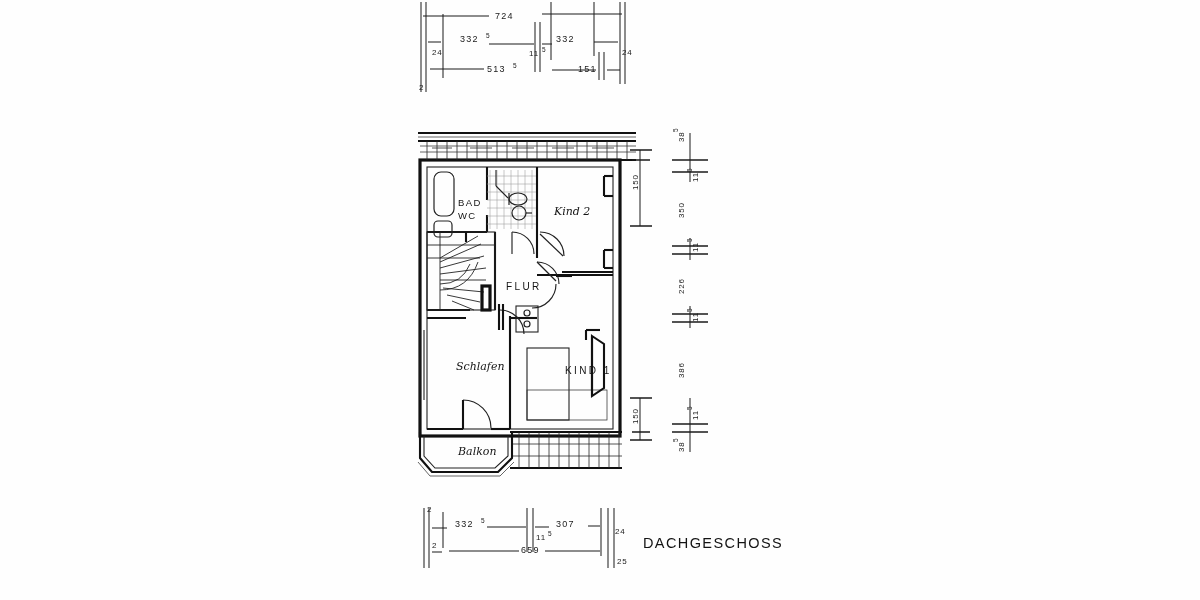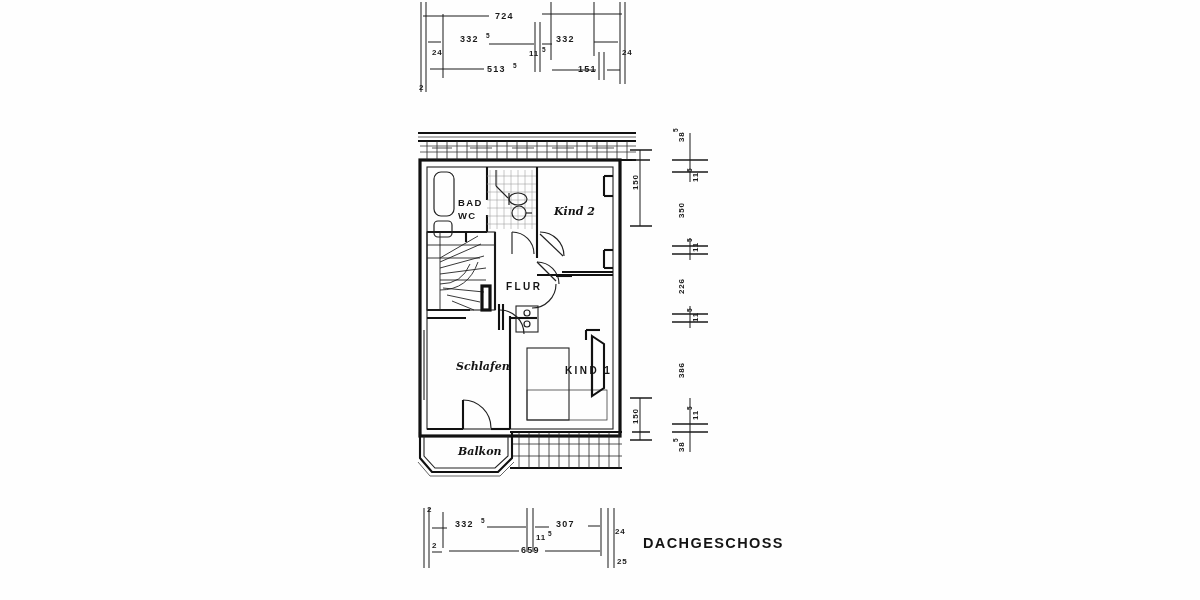--- a/index.html
+++ b/index.html
@@ -12,21 +12,20 @@
     height: 600px;
     overflow: hidden;
     font-family: "Liberation Sans", sans-serif;
     color: #1a1a1a;
   }
   #sheet {
     position: relative;
     width: 1200px;
     height: 600px;
     background: #fefefe;
-    font-weight: bold;
   }
   #plan-svg {
     position: absolute;
     left: 0;
     top: 0;
     width: 1200px;
     height: 600px;
   }
   .dim-text {
     font-family: "Liberation Sans", sans-serif;

